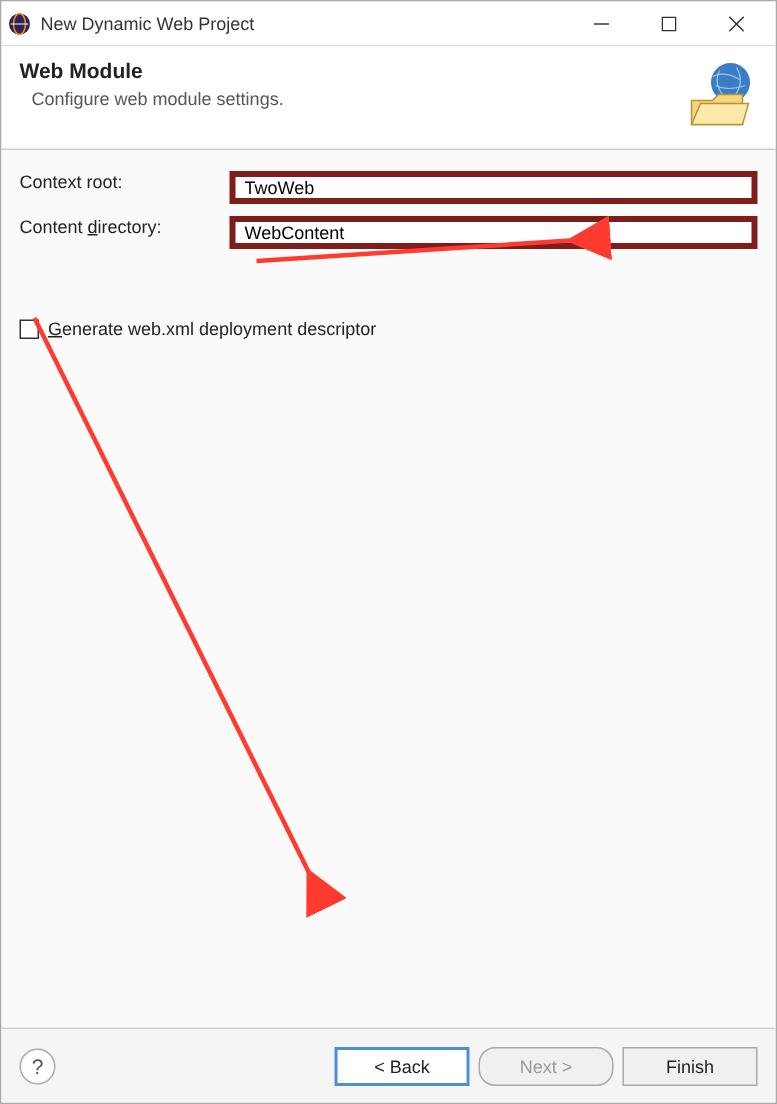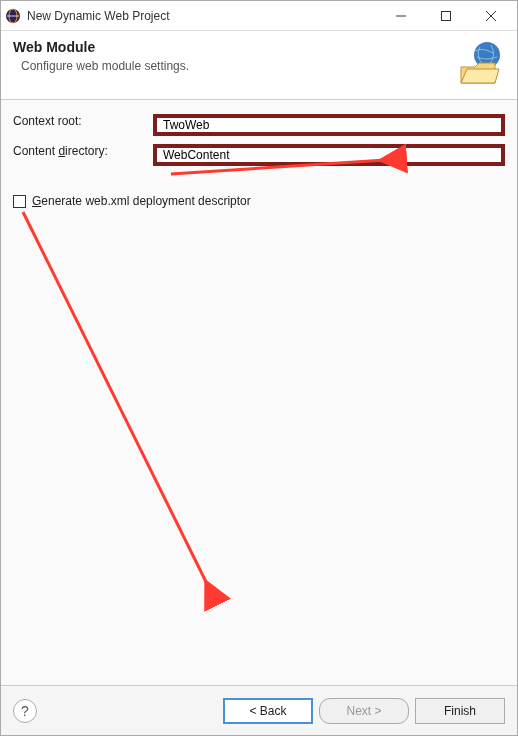--- a/index.html
+++ b/index.html
@@ -99,21 +99,21 @@
       flex: 1;
       height: 22px;
       border: 4px solid #7f1d1d;
       padding: 2px 6px;
       font-size: 12px;
       background: #fff;
     }
     .checkbox-row {
       display: flex;
       align-items: flex-end;
-      margin-top: 28px;
+      margin-top: 46px;
     }
     .checkbox {
       width: 13px;
       height: 13px;
       border: 1px solid #333;
       margin-right: 6px;
       background: #fff;
       cursor: pointer;
     }
     .checkbox-label {

